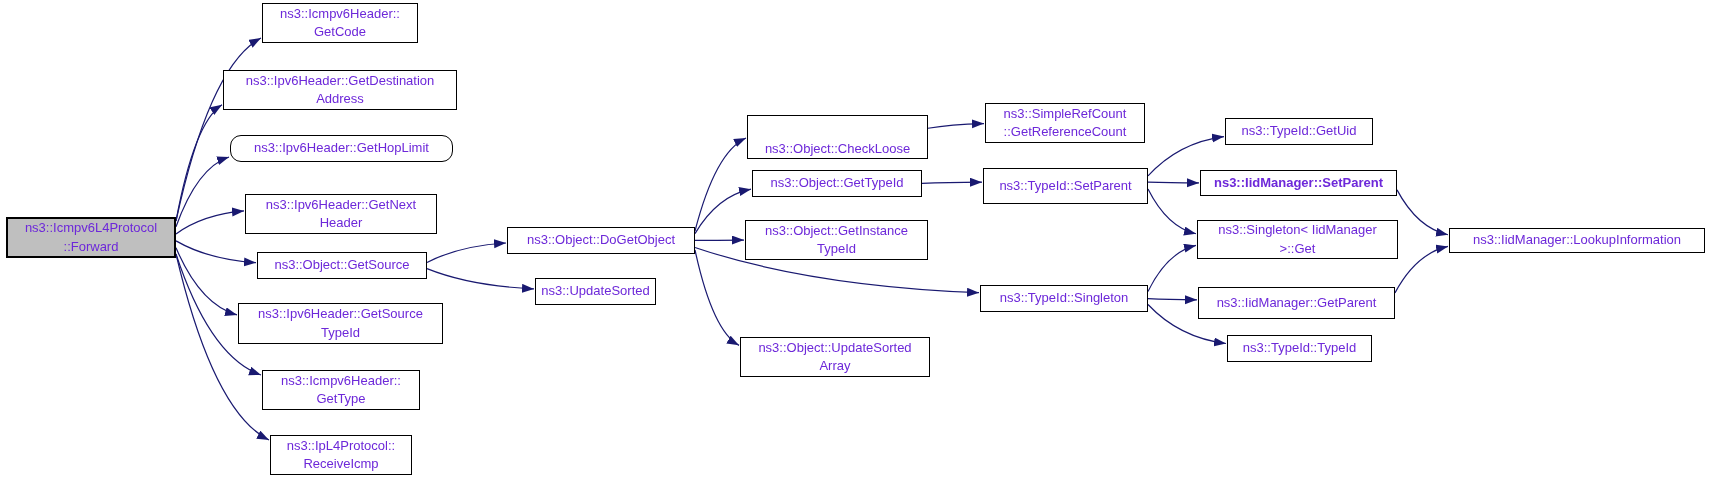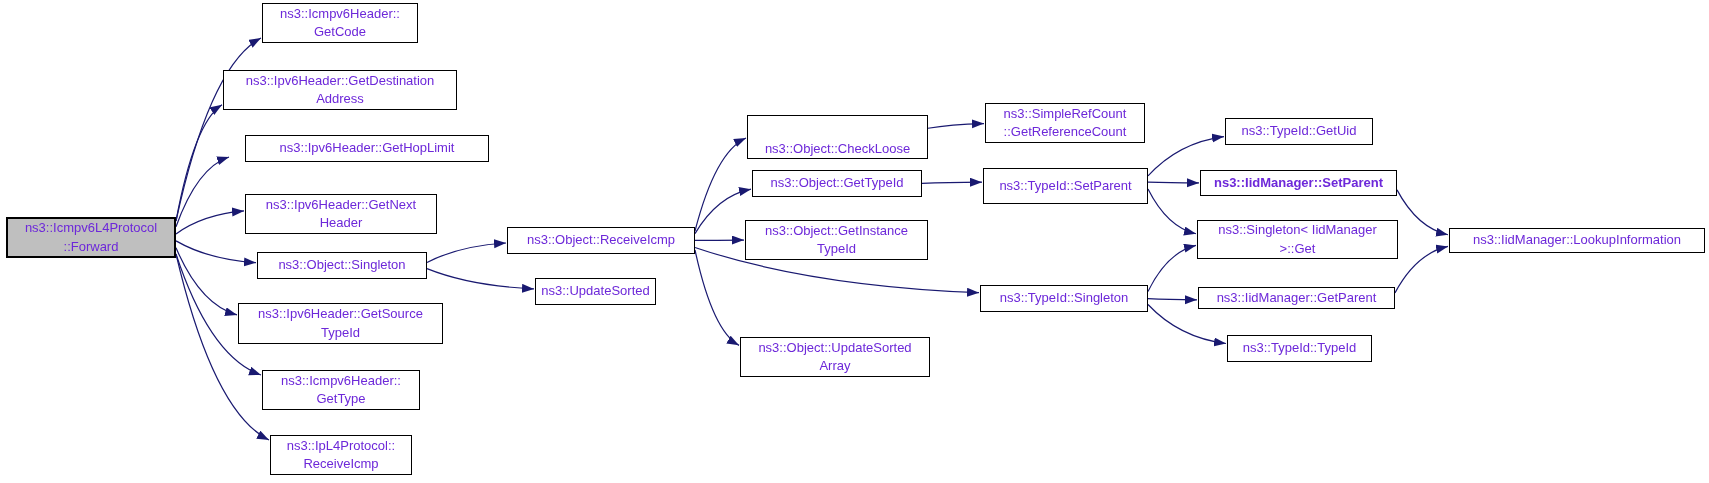--- a/index.html
+++ b/index.html
@@ -89,50 +89,50 @@
   <div class="node" style="left:262px; top:3px; width:156px; height:40px;">
     <span>ns3::Icmpv6Header::
 GetCode</span>
   </div>
 
   <div class="node" style="left:223px; top:70px; width:234px; height:40px;">
     <span>ns3::Ipv6Header::GetDestination
 Address</span>
   </div>
 
-  <div class="node" style="left:245px; top:135px; width:244px; height:27px;">
+  <div class="node" style="left:230px; top:135px; width:223px; height:27px;border-radius:11px;">
     <span>ns3::Ipv6Header::GetHopLimit</span>
   </div>
 
   <div class="node" style="left:245px; top:194px; width:192px; height:40px;">
     <span>ns3::Ipv6Header::GetNext
 Header</span>
   </div>
 
   <div class="node" style="left:257px; top:252px; width:170px; height:27px;">
-    <span>ns3::Object::Singleton</span>
+    <span>ns3::Object::GetSource</span>
   </div>
 
   <div class="node" style="left:238px; top:303px; width:205px; height:41px;">
     <span>ns3::Ipv6Header::GetSource
 TypeId</span>
   </div>
 
   <div class="node" style="left:262px; top:370px; width:158px; height:40px;">
     <span>ns3::Icmpv6Header::
 GetType</span>
   </div>
 
   <div class="node" style="left:270px; top:435px; width:142px; height:40px;">
     <span>ns3::IpL4Protocol::
 ReceiveIcmp</span>
   </div>
 
   <div class="node" style="left:507px; top:227px; width:188px; height:27px;">
-    <span>ns3::Object::ReceiveIcmp</span>
+    <span>ns3::Object::DoGetObject</span>
   </div>
 
   <div class="node" style="left:535px; top:278px; width:121px; height:27px;">
     <span>ns3::UpdateSorted</span>
   </div>
 
   <div class="node" style="left:747px; top:115px; width:181px; height:44px;align-items:flex-end;">
     <span>ns3::Object::CheckLoose</span>
   </div>
 
@@ -169,21 +169,21 @@
 
   <div class="node" style="left:1200px; top:170px; width:197px; height:26px;font-weight:bold;">
     <span>ns3::IidManager::SetParent</span>
   </div>
 
   <div class="node" style="left:1197px; top:220px; width:201px; height:39px;">
     <span>ns3::Singleton&lt; IidManager
 &gt;::Get</span>
   </div>
 
-  <div class="node" style="left:1198px; top:287px; width:197px; height:22px;">
+  <div class="node" style="left:1198px; top:287px; width:197px; height:32px;">
     <span>ns3::IidManager::GetParent</span>
   </div>
 
   <div class="node" style="left:1227px; top:335px; width:145px; height:27px;">
     <span>ns3::TypeId::TypeId</span>
   </div>
 
   <div class="node" style="left:1449px; top:228px; width:256px; height:25px;">
     <span>ns3::IidManager::LookupInformation</span>
   </div>

